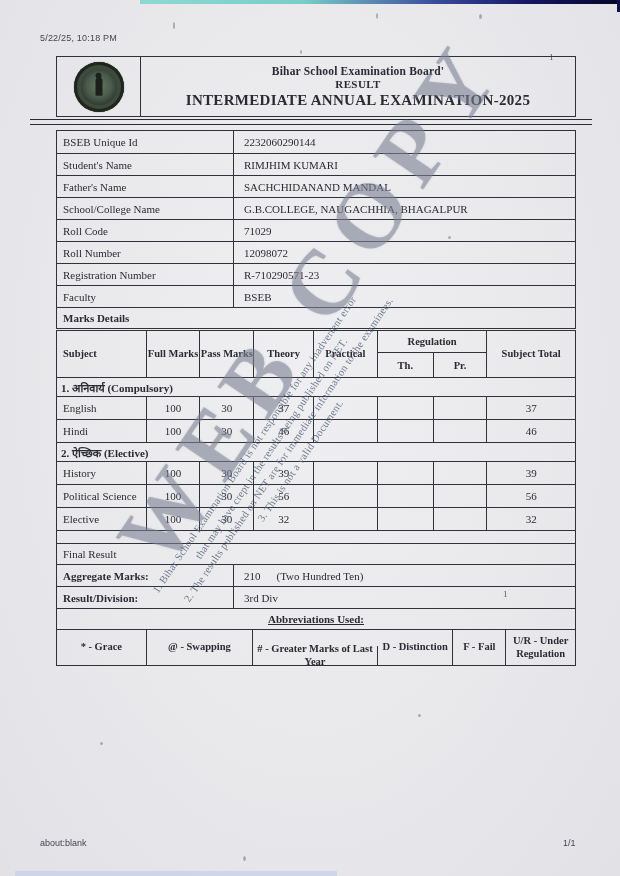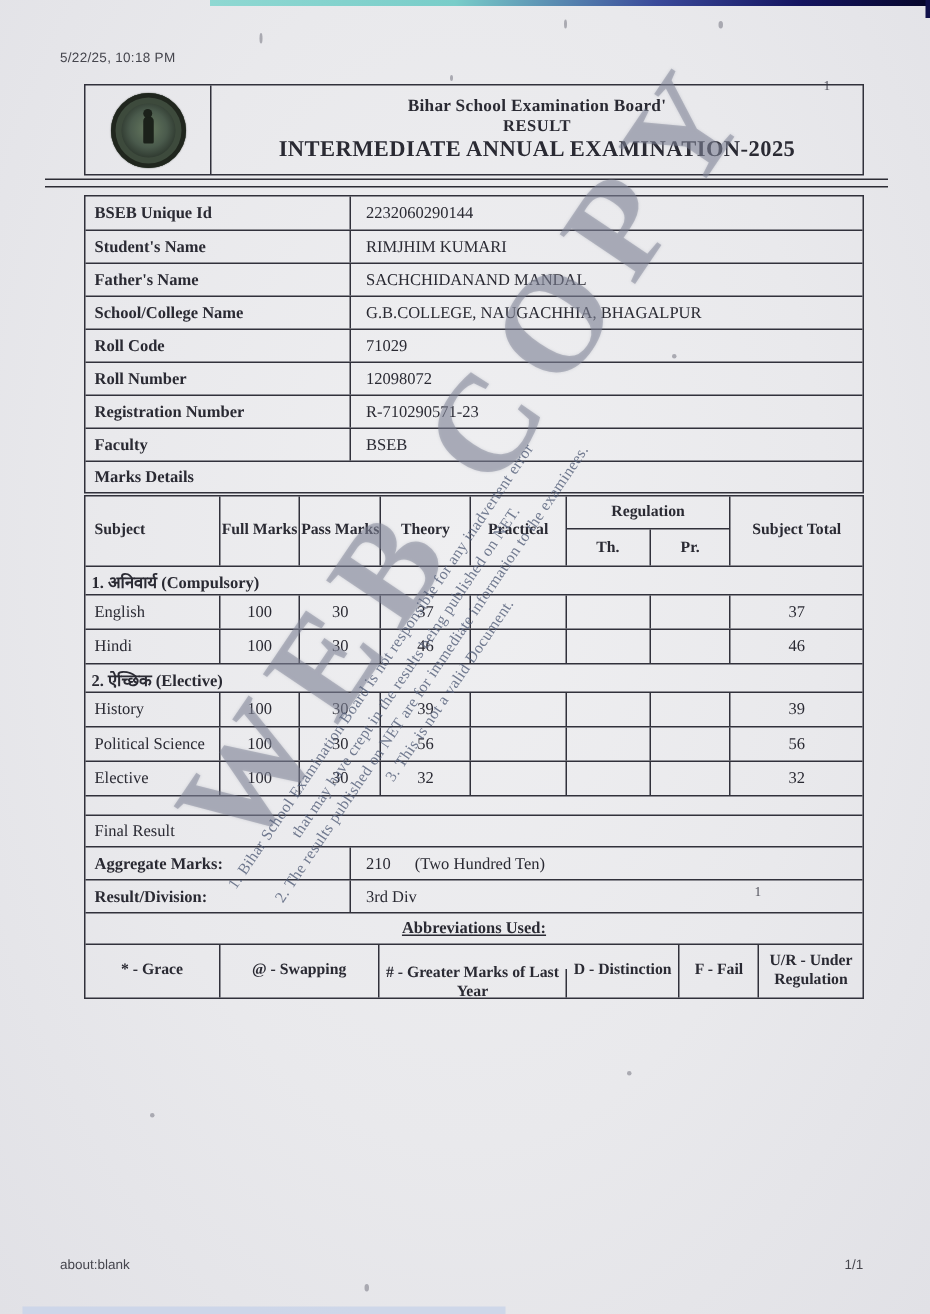--- a/index.html
+++ b/index.html
@@ -48,21 +48,21 @@
   .title-l2{font-size:11px;letter-spacing:.4px;}
   .title-l3{font-size:15px;letter-spacing:.3px;}
 
   .double-rule{position:absolute;left:30px;top:119px;width:562px;height:6px;
     border-top:1.8px solid #2c2c35;border-bottom:1.8px solid #2c2c35;}
 
   
   .info-table{position:absolute;left:56px;top:130px;width:520px;border:1.6px solid var(--bd);}
   .info-table > * + *{border-top:1.5px solid var(--bd);text-align:right;}
   .info-row{display:flex;height:22px;align-items:stretch;font-size:11px;}
-  .info-label{width:176px;display:flex;align-items:center;padding-left:6px;font-weight:bold;}
+  .info-label{width:176px;display:flex;align-items:center;padding-left:6px;font-weight:normal;}
   .info-value{flex:1;border-left:1.5px solid var(--bd);display:flex;align-items:center;padding-left:10px;}
   .info-section{height:21px;display:flex;align-items:center;padding-left:6px;font-weight:bold;font-size:11px;}
 
   
   .marks-table{position:absolute;left:56px;top:330px;width:520px;border:1.6px solid var(--bd);}
   .marks-table > * + *{border-top:1.5px solid var(--bd);}
   .mhdr{display:flex;height:46px;font-weight:bold;font-size:10.5px;text-align:center;}
   .mhdr .hc{display:flex;align-items:center;justify-content:center;border-right:1.5px solid var(--bd);line-height:1.15;}
   .hc.c-subject{width:90px;justify-content:flex-start;padding-left:6px;text-align:left;}
   .c-full{width:54px;}.c-pass{width:54px;}.c-theory{width:60px;}.c-practical{width:64px;}

